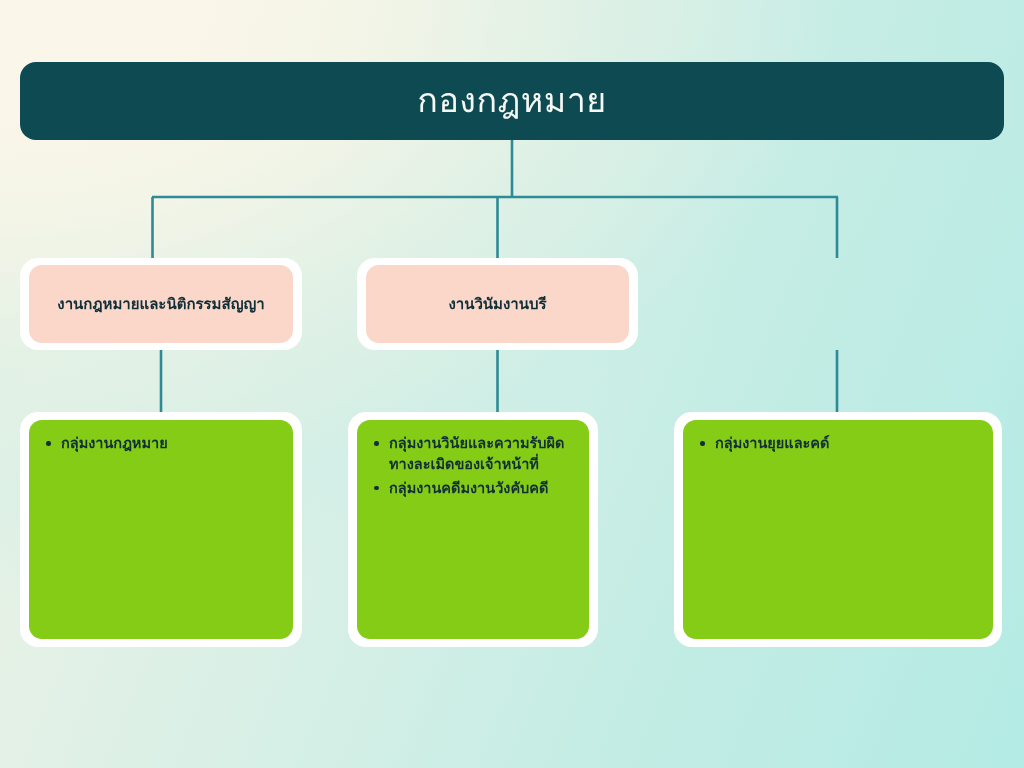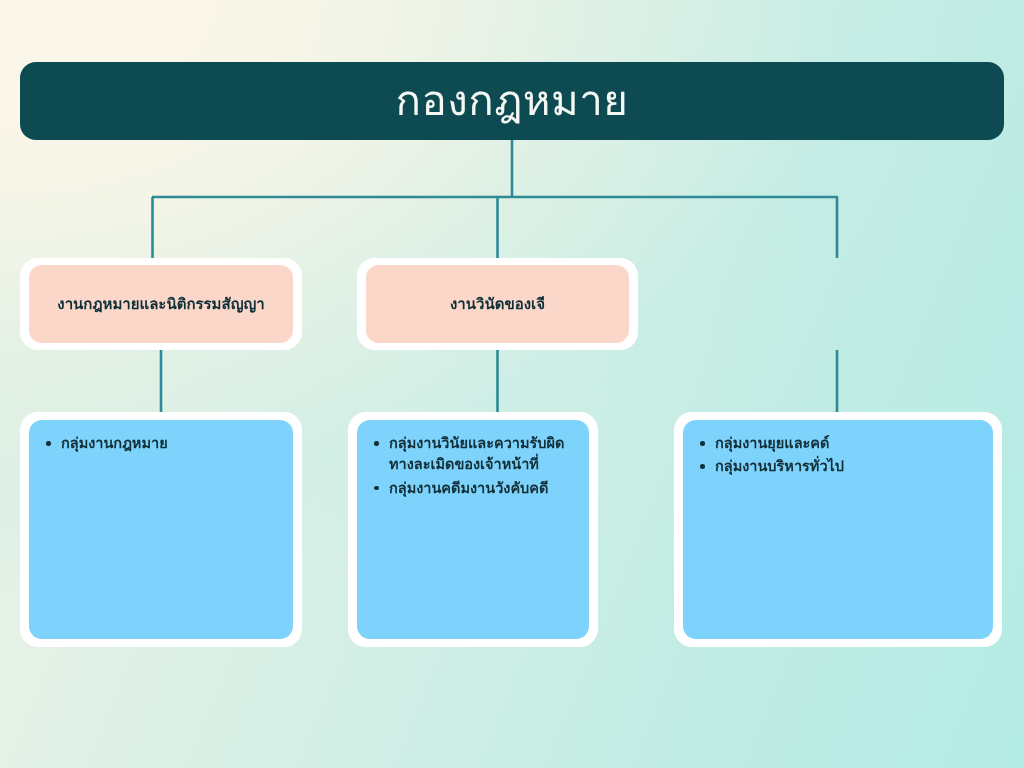--- a/index.html
+++ b/index.html
@@ -42,21 +42,21 @@
     height: 78px;
     background: #0d4a52;
     border-radius: 16px;
     display: flex;
     align-items: center;
     justify-content: center;
     box-sizing: border-box;
   }
   .title-bar .title-text {
     color: #f4f7f2;
-    font-size: 42px;
+    font-size: 34px;
     line-height: 1.1;
     letter-spacing: 0.5px;
     font-weight: 400;
     text-align: center;
   }
 
   
   .role-card {
     position: absolute;
     top: 258px;
@@ -95,21 +95,21 @@
     top: 412px;
     height: 235px;
     background: #ffffff;
     border-radius: 18px;
     box-sizing: border-box;
     padding: 8px 9px;
   }
   .list-inner {
     width: 100%;
     height: 100%;
-    background: #7dd3fc;
+    background: #84cc16;
     border-radius: 13px;
     box-sizing: border-box;
     padding: 13px 10px 26px 8px;
     overflow: hidden;
   }
   .list-card.c1 { left: 20px;  width: 282px; }
   .list-card.c2 { left: 348px; width: 250px; }
   .list-card.c3 { left: 674px; width: 328px; }
 
   ul.bullets {
@@ -164,21 +164,21 @@
   </div>
 
   <div class="role-card c1">
     <div class="role-inner">
       <div class="role-label">งานกฎหมายและนิติกรรมสัญญา</div>
     </div>
   </div>
 
   <div class="role-card c2">
     <div class="role-inner">
-      <div class="role-label">งานวินัดของเจี</div>
+      <div class="role-label">งานวินัมงานบรี</div>
     </div>
   </div>
 
 
   <div class="list-card c1">
     <div class="list-inner">
       <ul class="bullets">
         <li>กลุ่มงานกฎหมาย</li>
       </ul>
     </div>
@@ -190,18 +190,17 @@
         <li>กลุ่มงานวินัยและความรับผิดทางละเมิดของเจ้าหน้าที่</li>
         <li>กลุ่มงานคดีมงานวังคับคดี</li>
       </ul>
     </div>
   </div>
 
   <div class="list-card c3">
     <div class="list-inner">
       <ul class="bullets">
         <li>กลุ่มงานยุยและคด์</li>
-        <li>กลุ่มงานบริหารทั่วไป</li>
       </ul>
     </div>
   </div>
 
 </div>
 
 </body></html>

